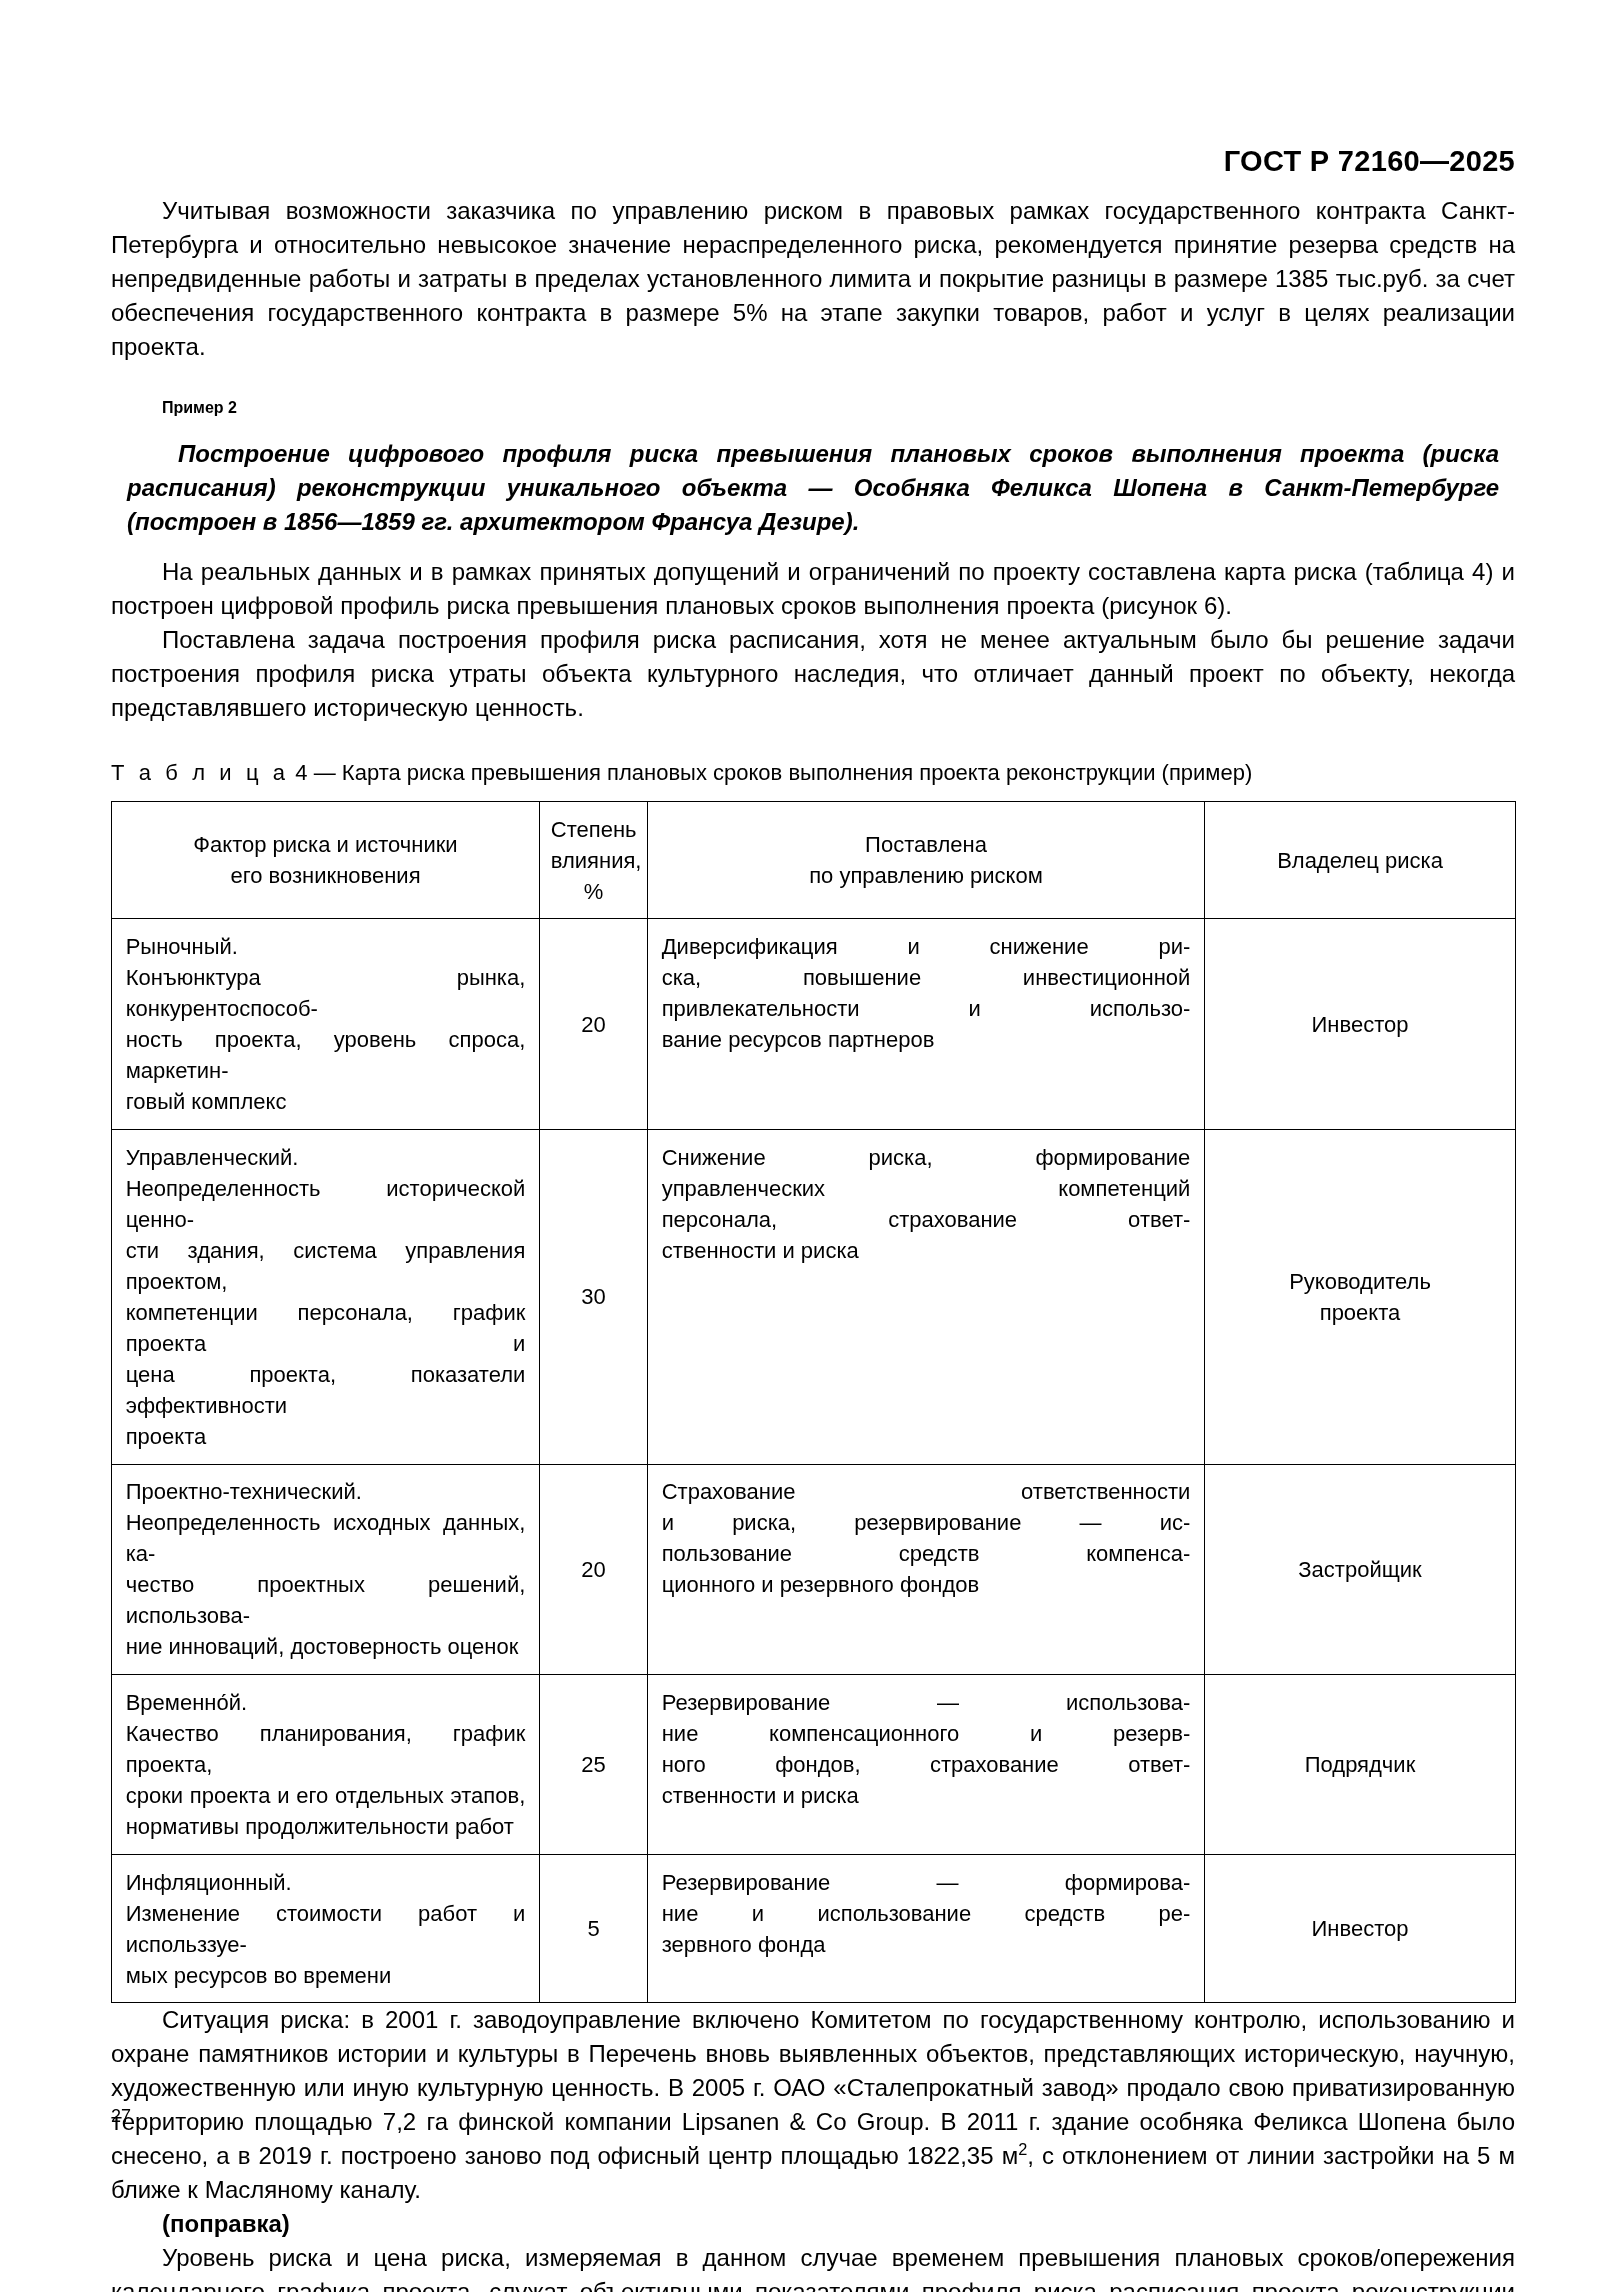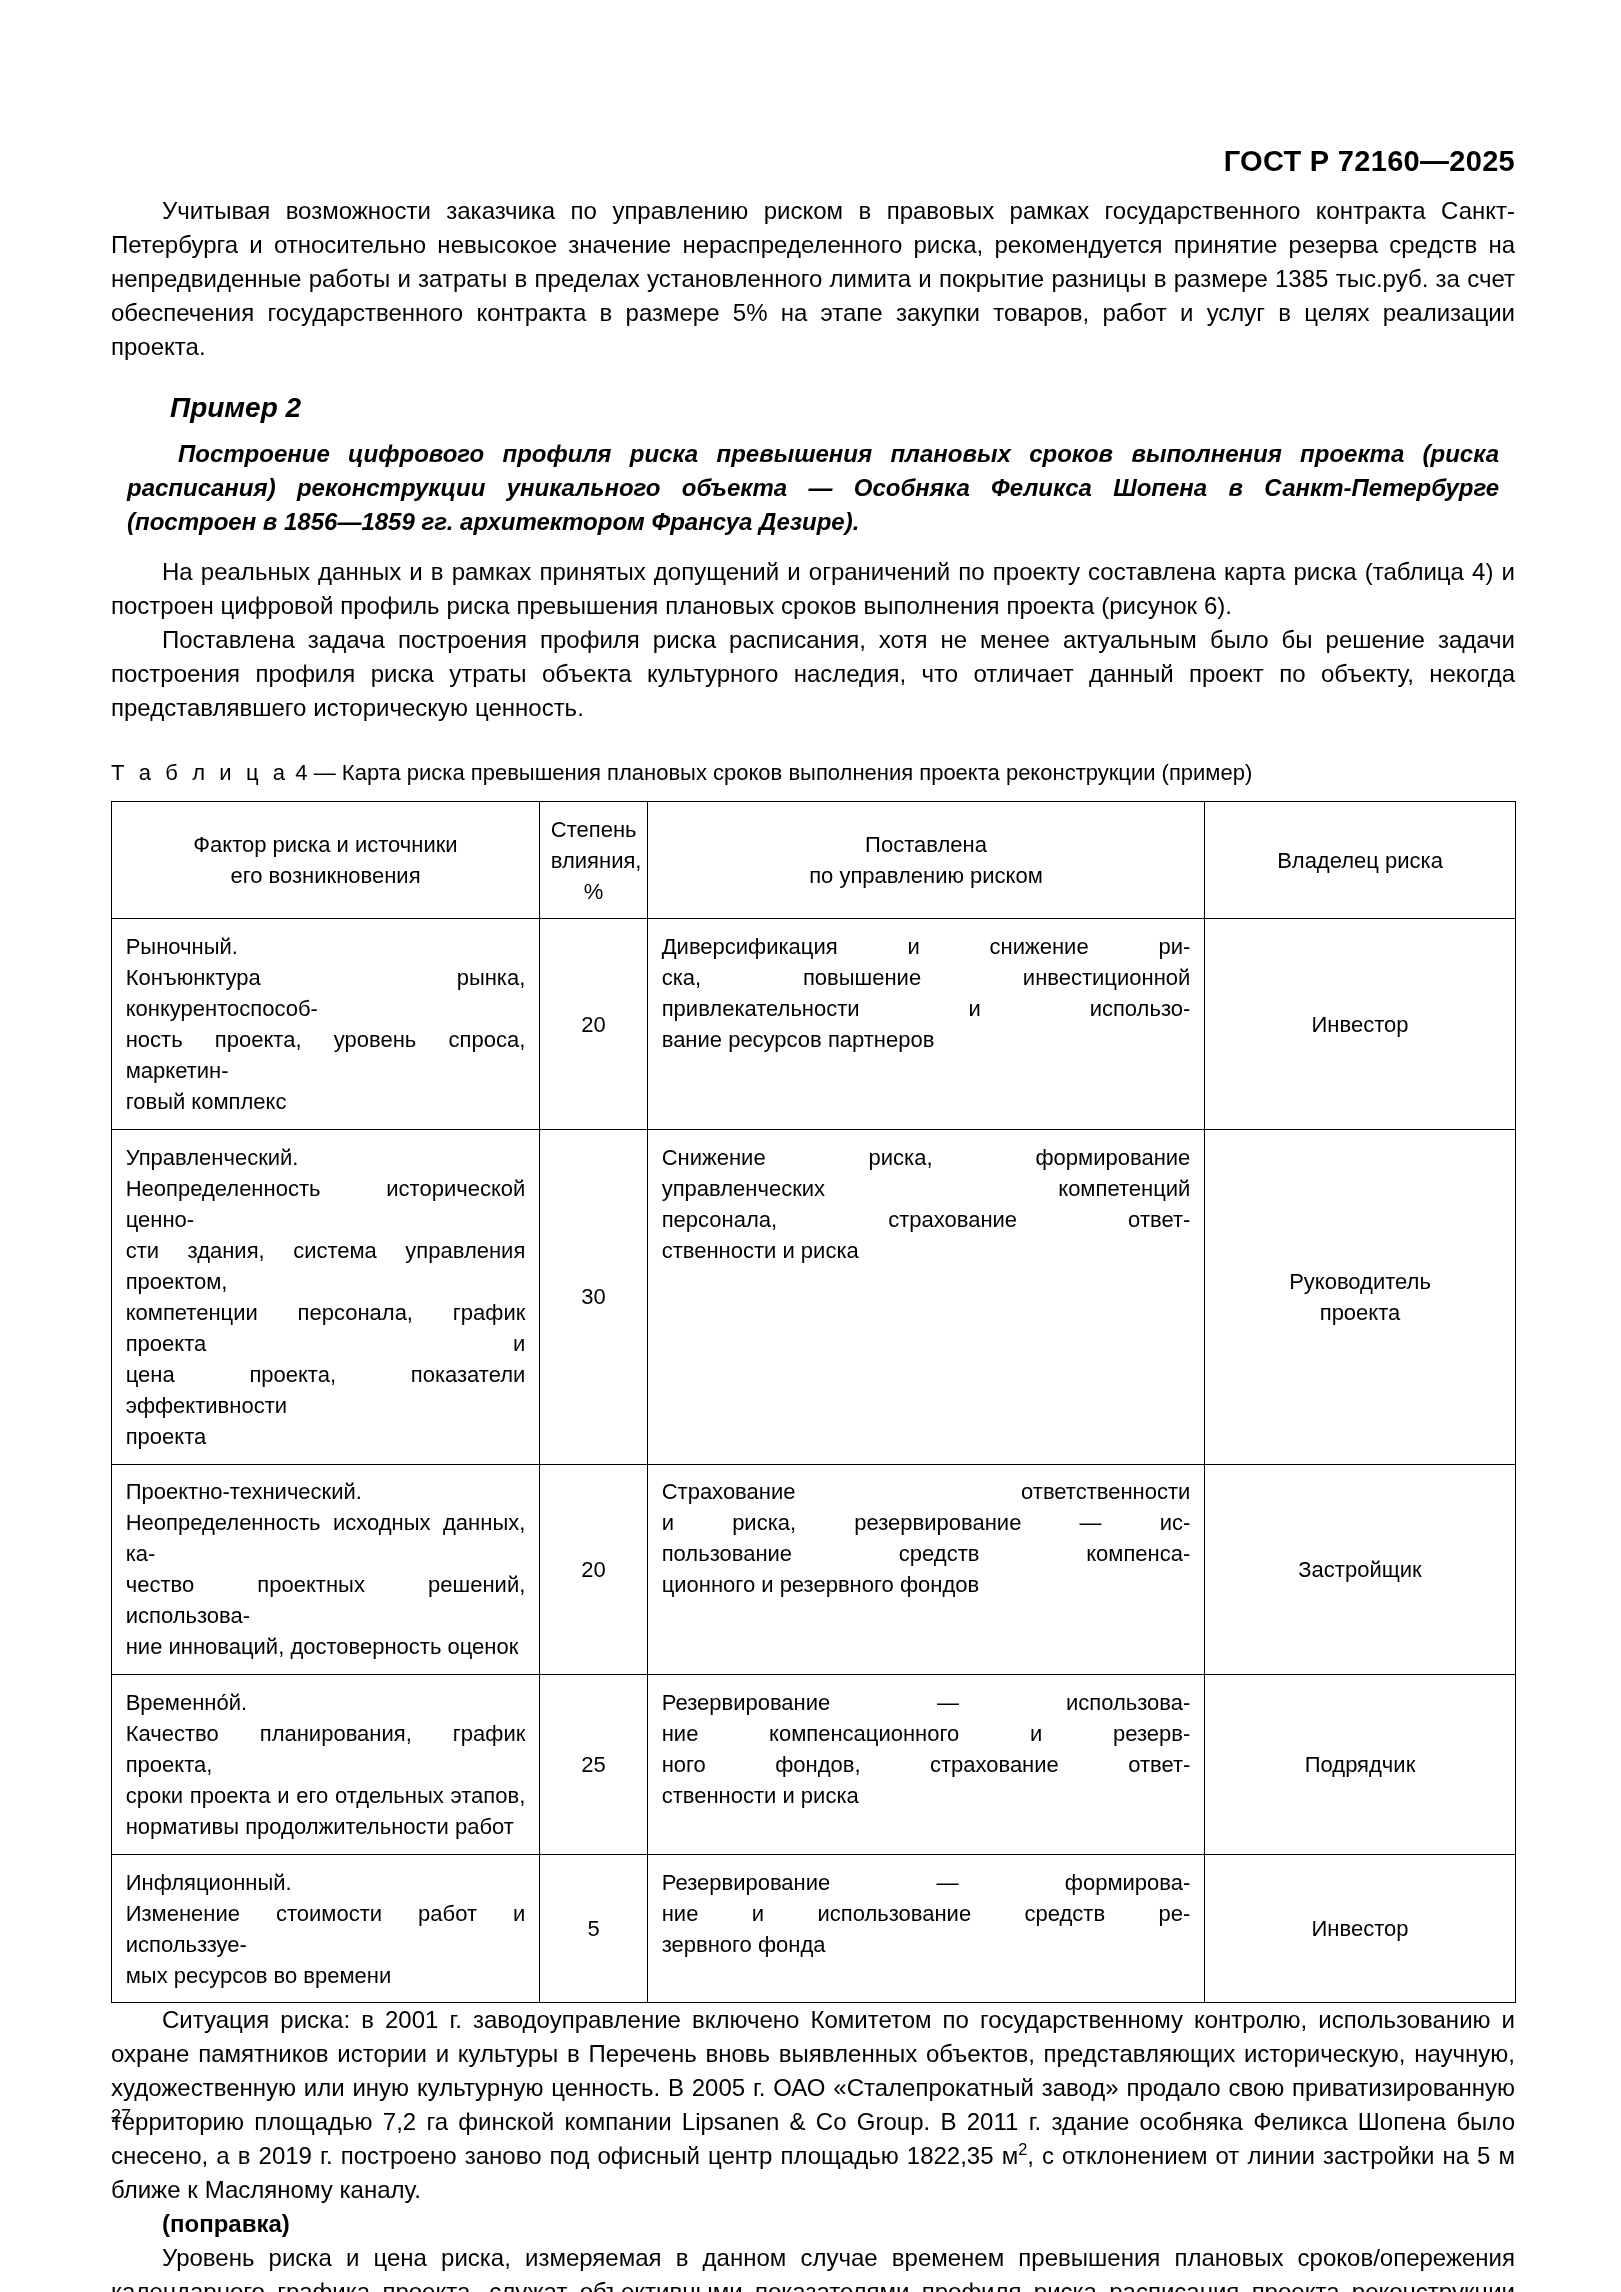--- a/index.html
+++ b/index.html
@@ -46,26 +46,25 @@
     line-height: 34px;
     text-align: justify;
     text-indent: 51px;
     hyphens: manual;
     word-spacing: 0.2px;
   }
   .block-lead {
     margin-top: 25.5px;
   }
   .example-title {
-    margin: 8px;
+    margin: 0;
     margin-top: 27.4px;
-    font-size: 28px;
+    font-size: 16px;
     line-height: 34px;
     font-weight: bold;
-    font-style: italic;
     text-indent: 51px;
   }
   .example-body {
     margin: 16px;
     margin-top: 11.8px;
     font-size: 24px;
     line-height: 34px;
     font-weight: bold;
     font-style: italic;
     text-align: justify;

